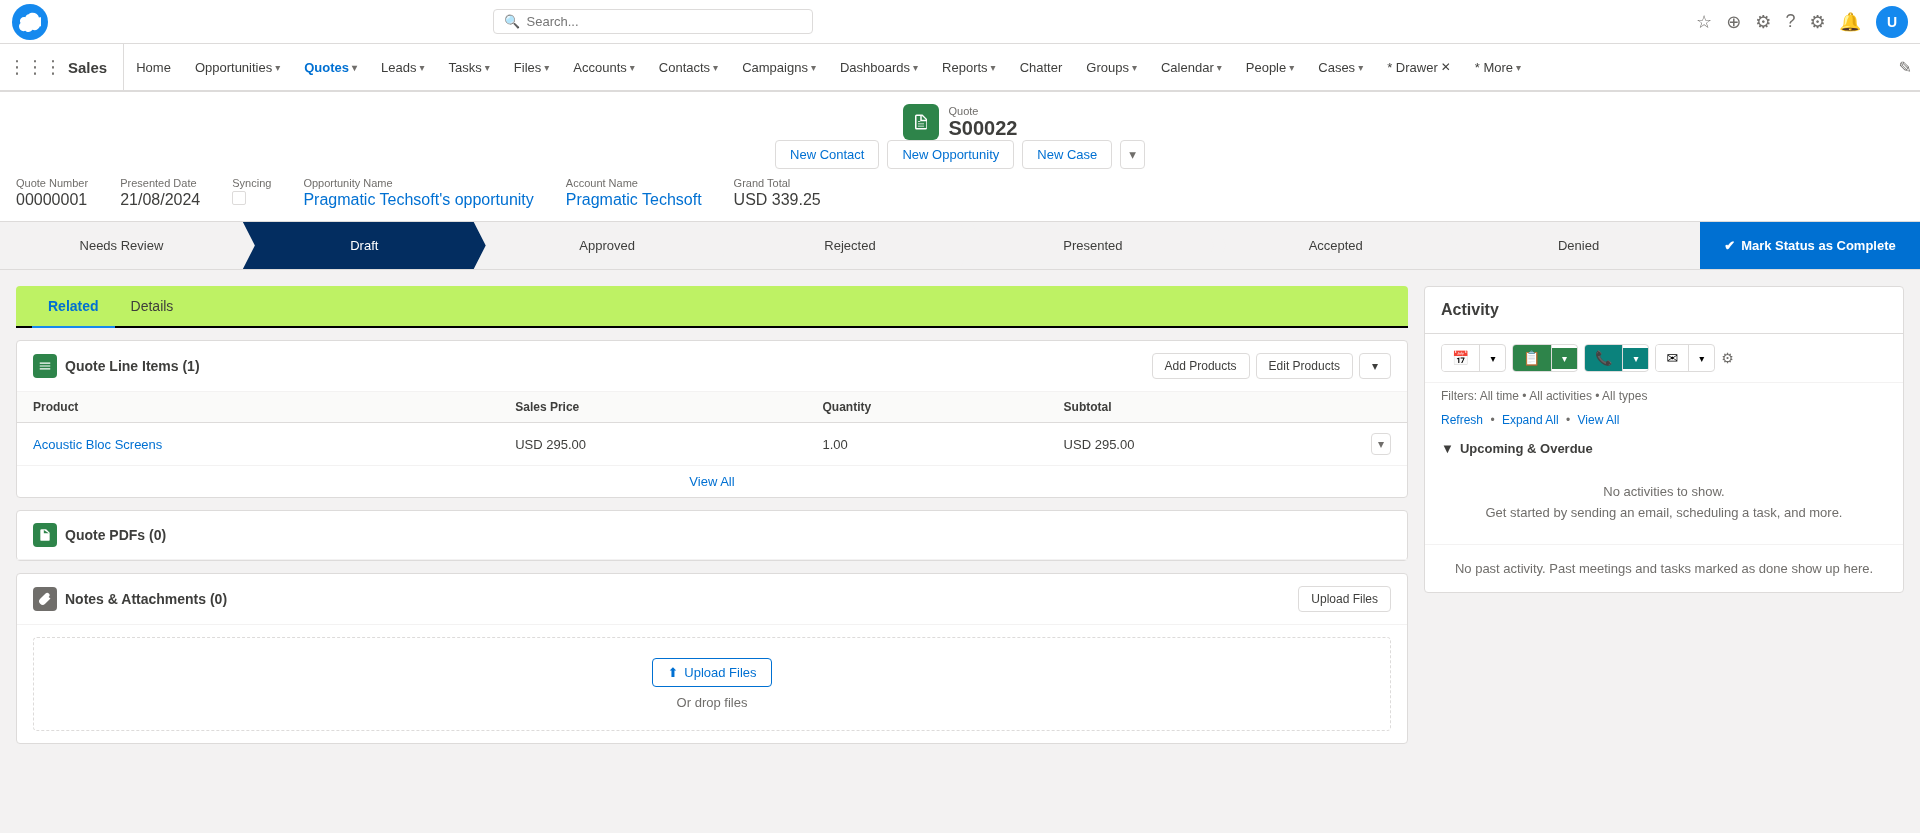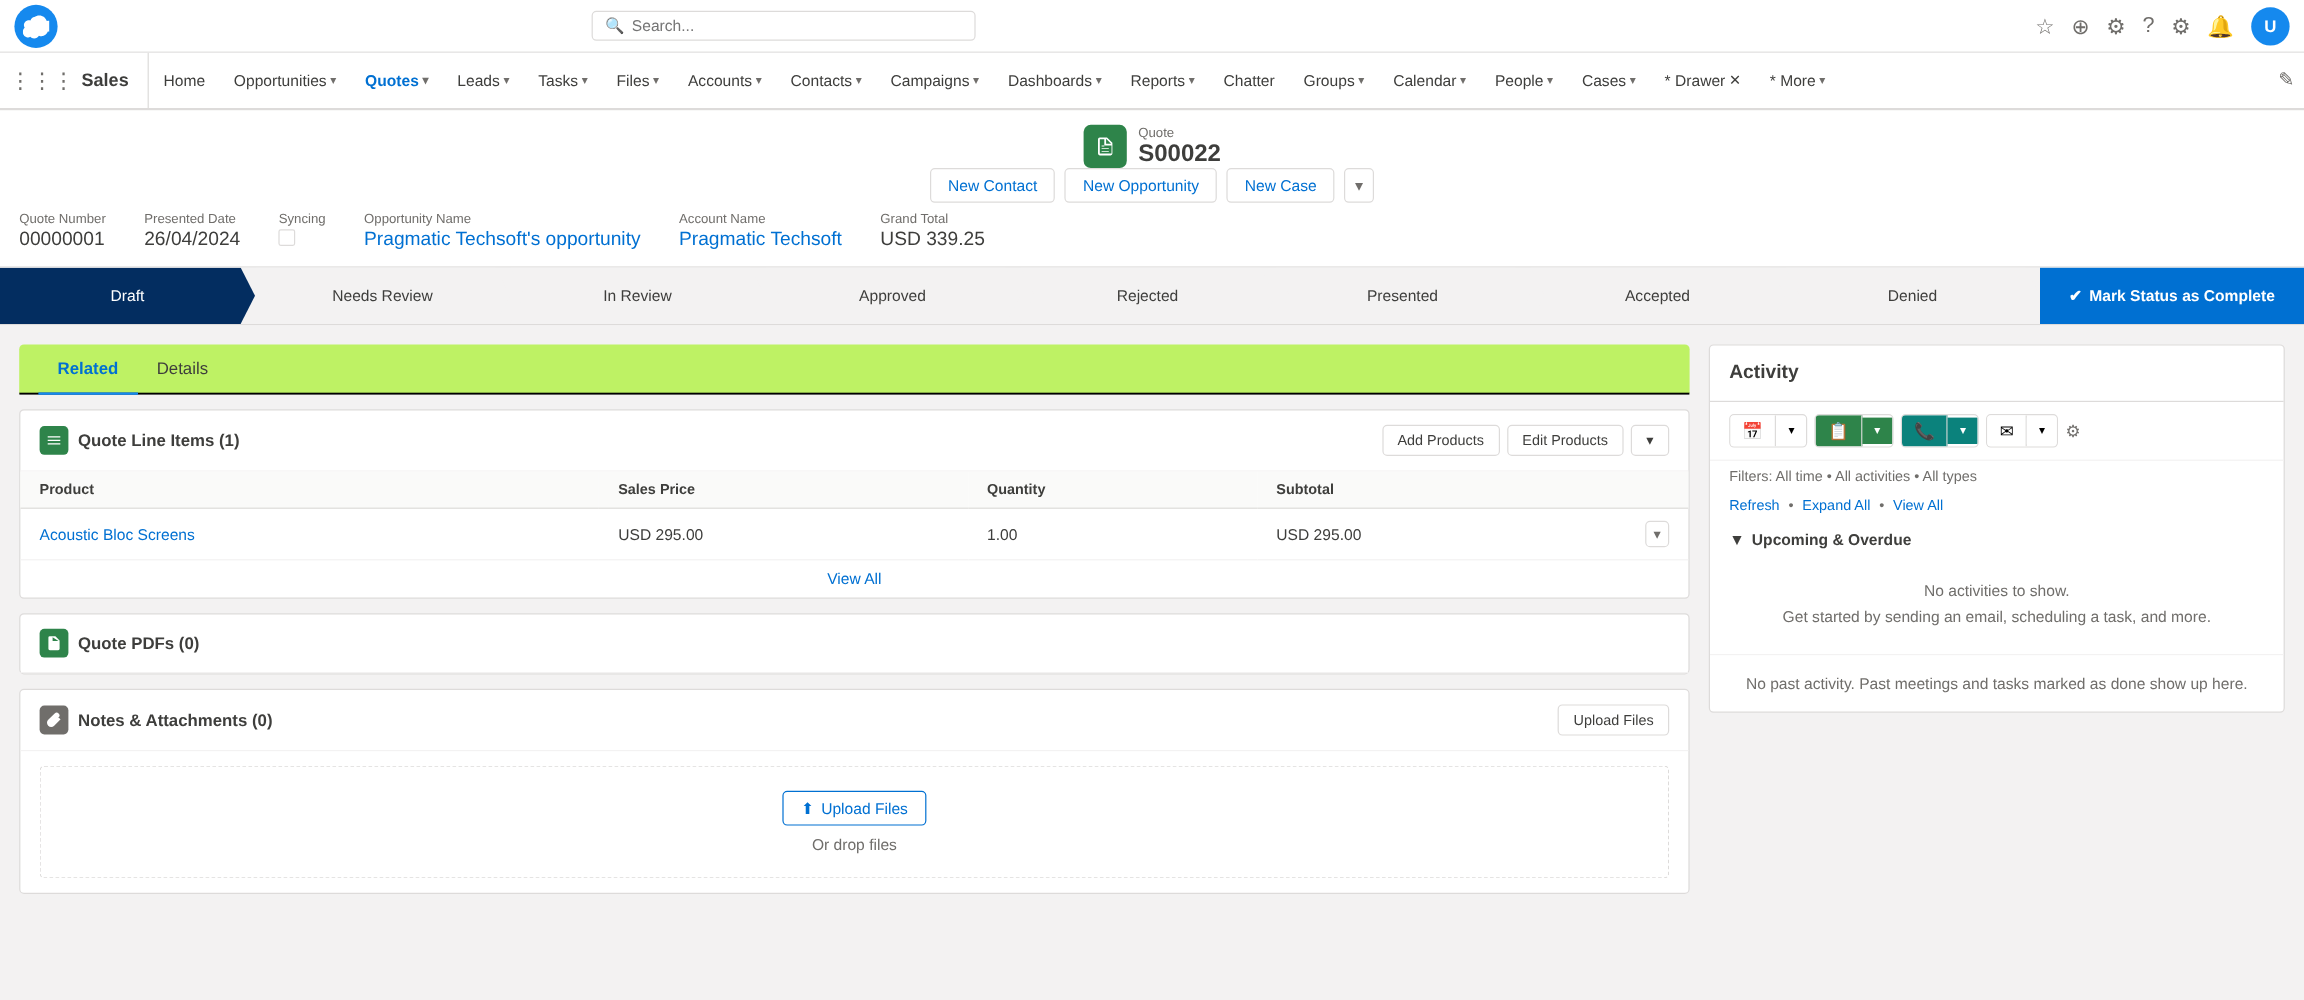--- a/index.html
+++ b/index.html
@@ -342,21 +342,21 @@
       <button class="btn-dropdown">▾</button>
     </div>
   </div>
   <div class="meta-row">
     <div class="meta-item">
       <div class="meta-label">Quote Number</div>
       <div class="meta-value">00000001</div>
     </div>
     <div class="meta-item">
       <div class="meta-label">Presented Date</div>
-      <div class="meta-value">26/04/2024</div>
+      <div class="meta-value">21/08/2024</div>
     </div>
     <div class="meta-item">
       <div class="meta-label">Syncing</div>
       <div class="meta-value">
         <span class="checkbox-sync"></span>
       </div>
     </div>
     <div class="meta-item">
       <div class="meta-label">Opportunity Name</div>
       <div class="meta-value link">Pragmatic Techsoft's opportunity</div>
@@ -366,23 +366,22 @@
       <div class="meta-value link">Pragmatic Techsoft</div>
     </div>
     <div class="meta-item">
       <div class="meta-label">Grand Total</div>
       <div class="meta-value">USD 339.25</div>
     </div>
   </div>
 </div>
 
 <div class="status-bar">
+  <div class="status-step">Needs Review</div>
   <div class="status-step active">Draft</div>
-  <div class="status-step">Needs Review</div>
-  <div class="status-step">In Review</div>
   <div class="status-step">Approved</div>
   <div class="status-step">Rejected</div>
   <div class="status-step">Presented</div>
   <div class="status-step">Accepted</div>
   <div class="status-step">Denied</div>
   <button class="complete-btn">
     <span>✔</span>
     <span>Mark Status as Complete</span>
   </button>
 </div>

